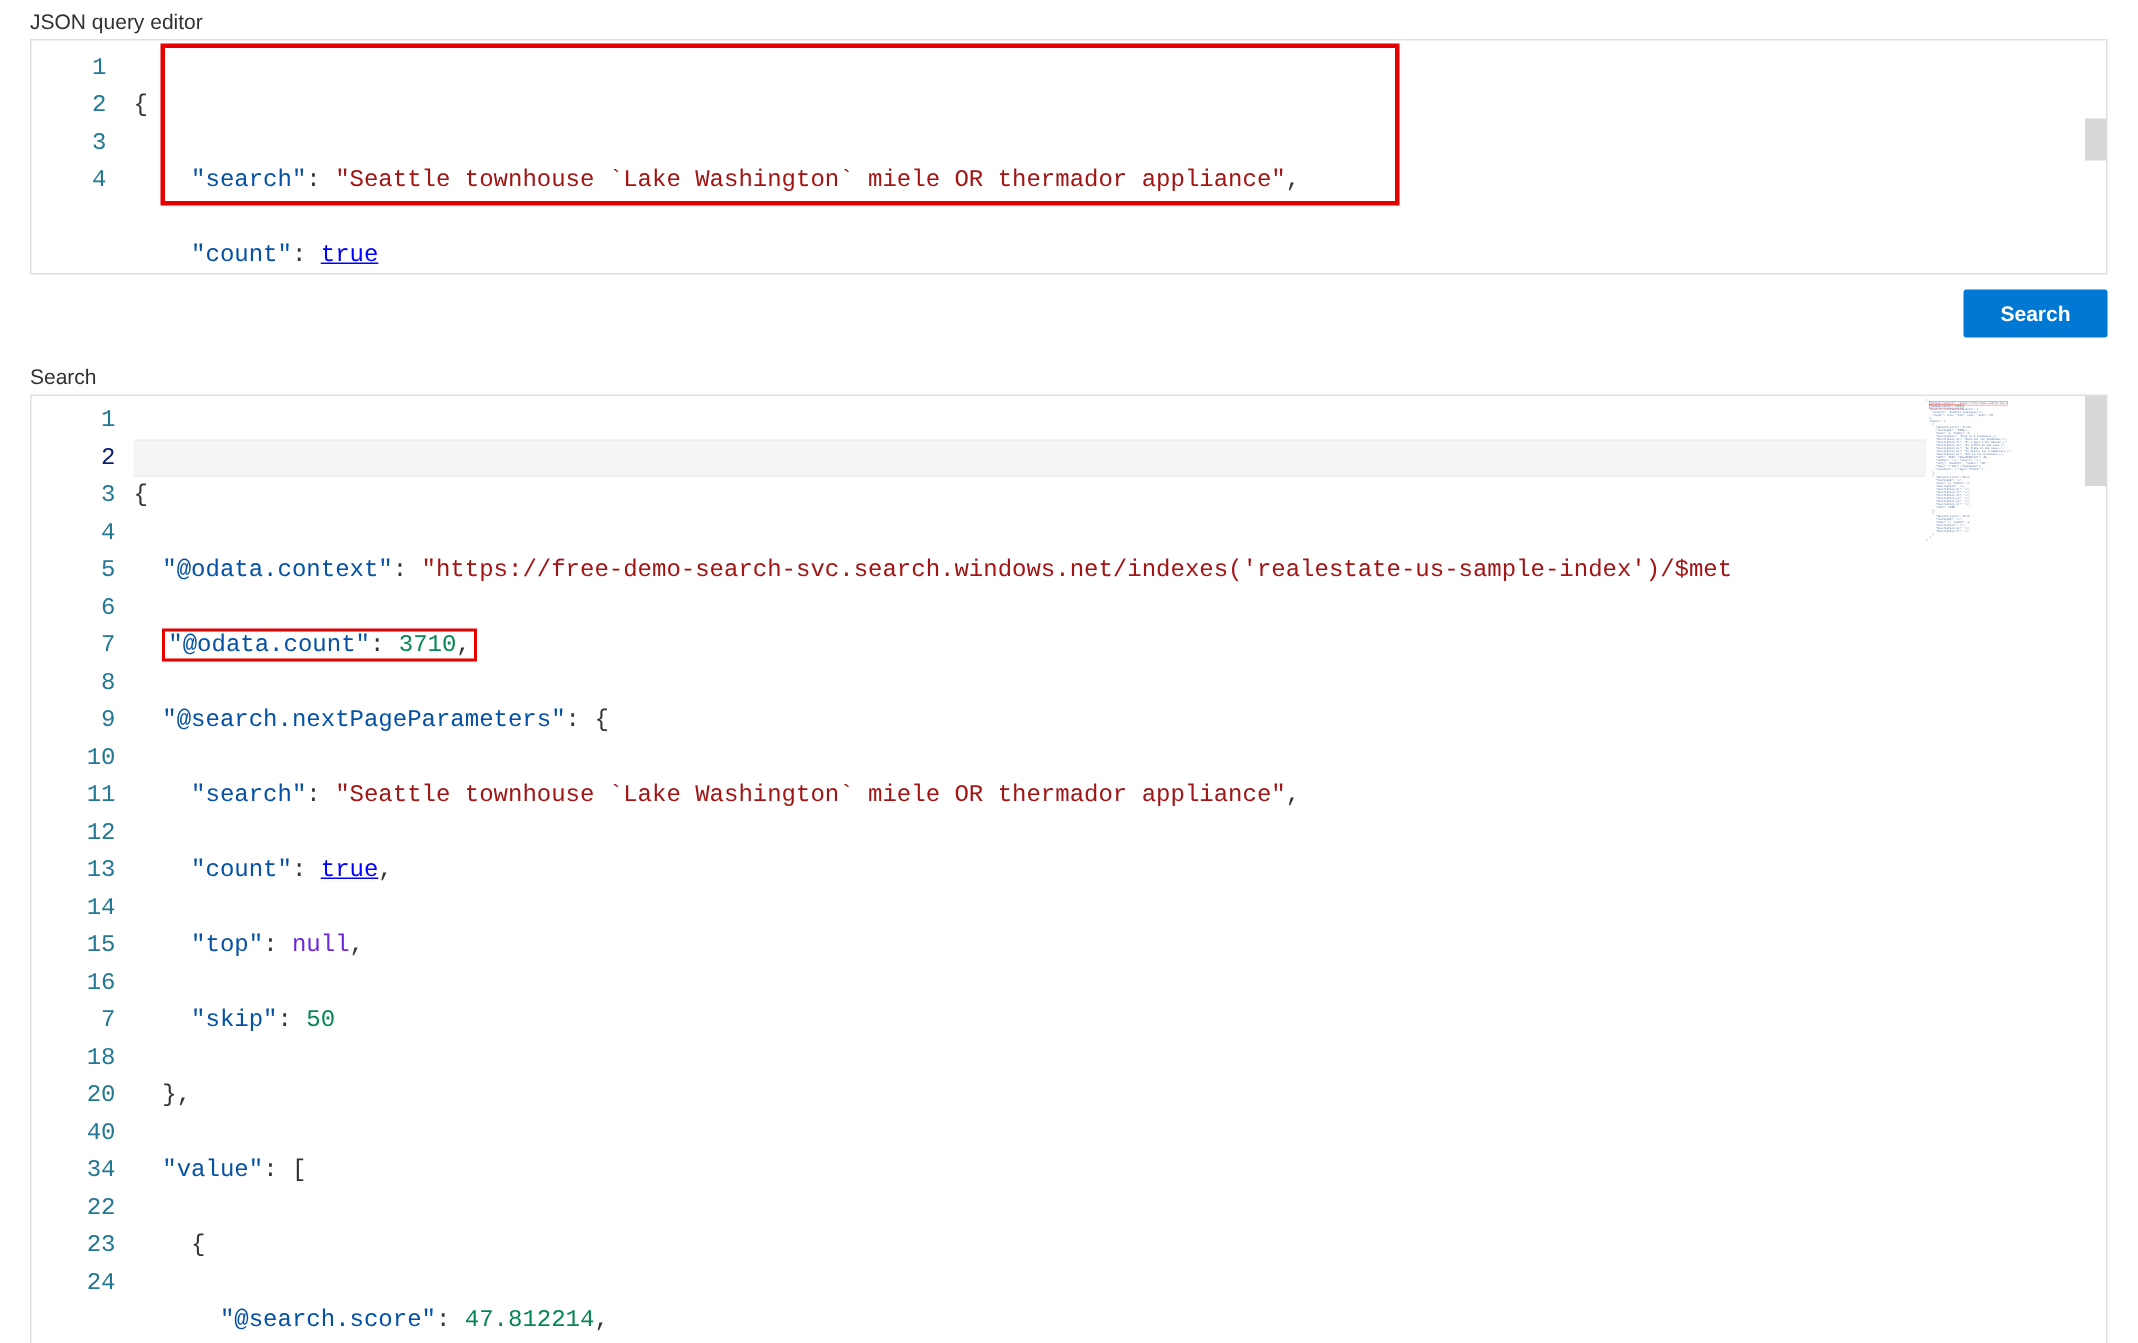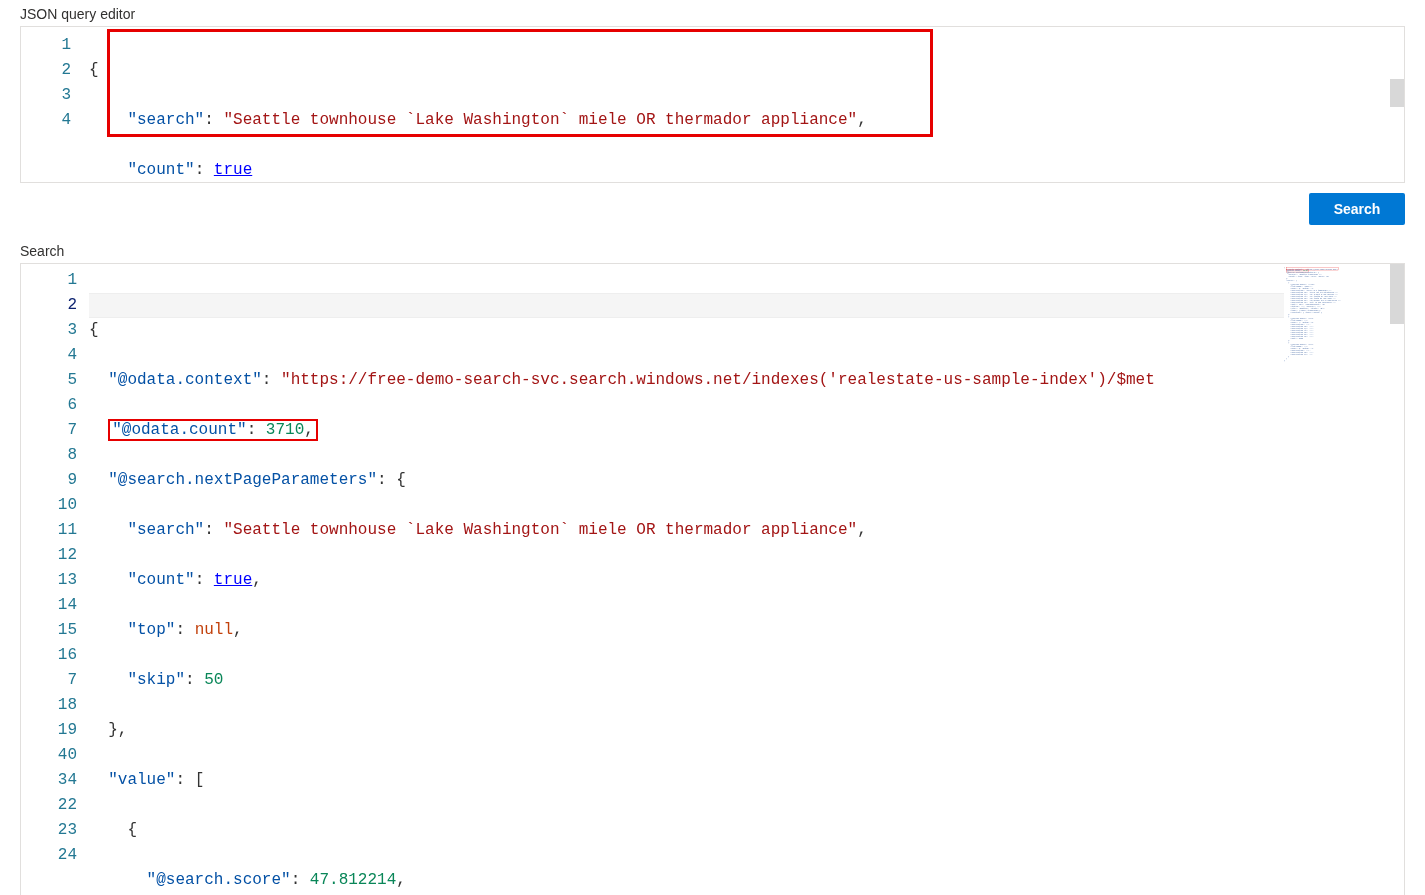--- a/index.html
+++ b/index.html
@@ -140,21 +140,21 @@
     width:14px; height:70px;
     background: rgba(100,100,100,0.25);
   }
   
   .tk-brace  { color: #333333; }
   .tk-key    { color: #0451a5; }
   .tk-punct  { color: #333333; }
   .tk-str    { color: #a31515; }
   .tk-num    { color: #098658; }
   .tk-bool   { color: #0000ff; text-decoration: underline; }
-  .tk-null   { color: #c2410c; }
+  .tk-null   { color: #6d28d9; }
   .red-inline {
     border: 2px solid #e60000;
     padding: 0 2px;
   }
 </style>
 </head>
 <body>
 
 <div class="section-label">JSON query editor</div>
 
@@ -199,21 +199,21 @@
       <div>9</div>
       <div>10</div>
       <div>11</div>
       <div>12</div>
       <div>13</div>
       <div>14</div>
       <div>15</div>
       <div>16</div>
       <div>7</div>
       <div>18</div>
-      <div>19</div>
+      <div>20</div>
       <div>40</div>
       <div>34</div>
       <div>22</div>
       <div>23</div>
       <div>24</div>
     </div>
     <div class="results-code">
       <div class="current-line-bg"></div>
 <span class="line"><span class="tk-brace">{</span></span>
 <span class="line">  <span class="tk-key">"@odata.context"</span><span class="tk-punct">: </span><span class="tk-str">"<span>https://free-demo-search-svc.search.windows.net/indexes('realestate-us-sample-index')/$met</span></span></span>

